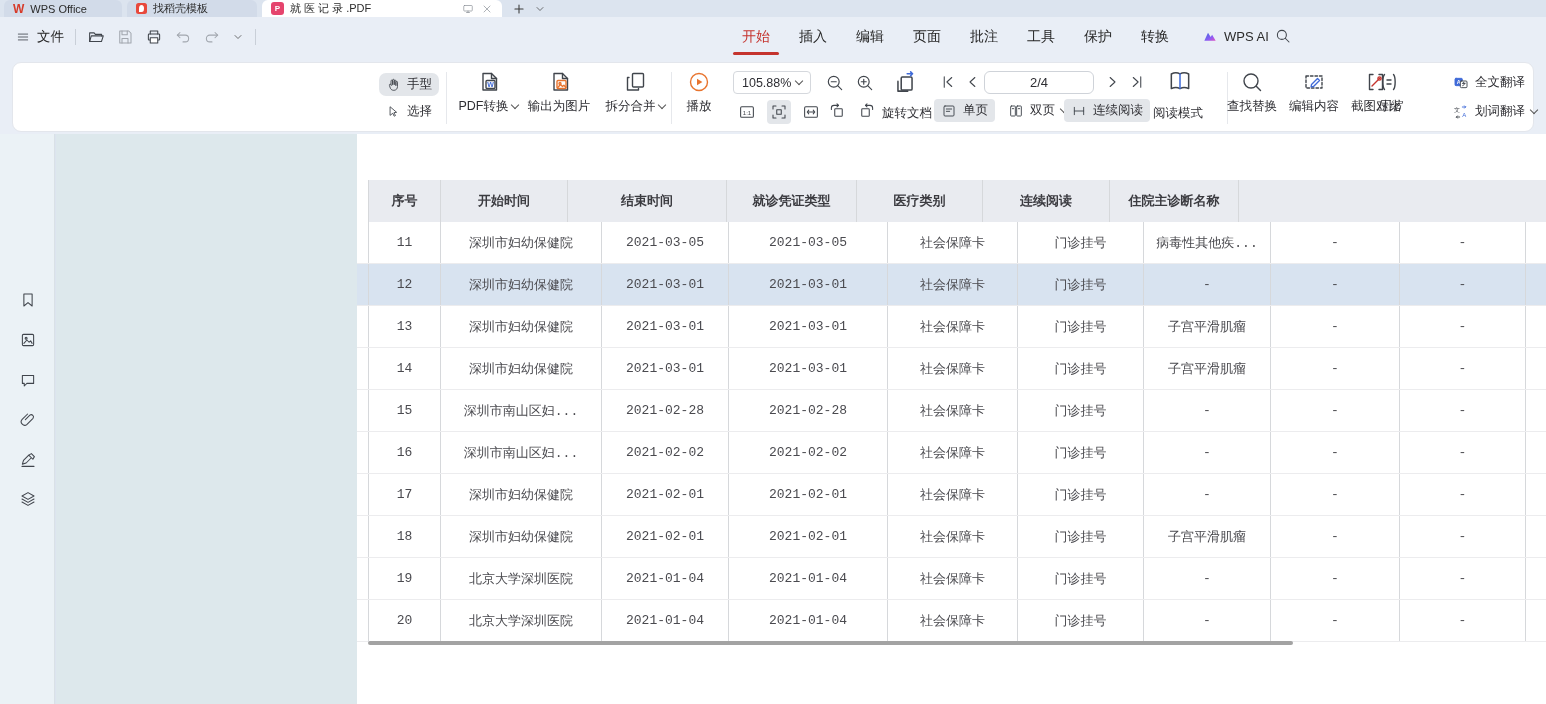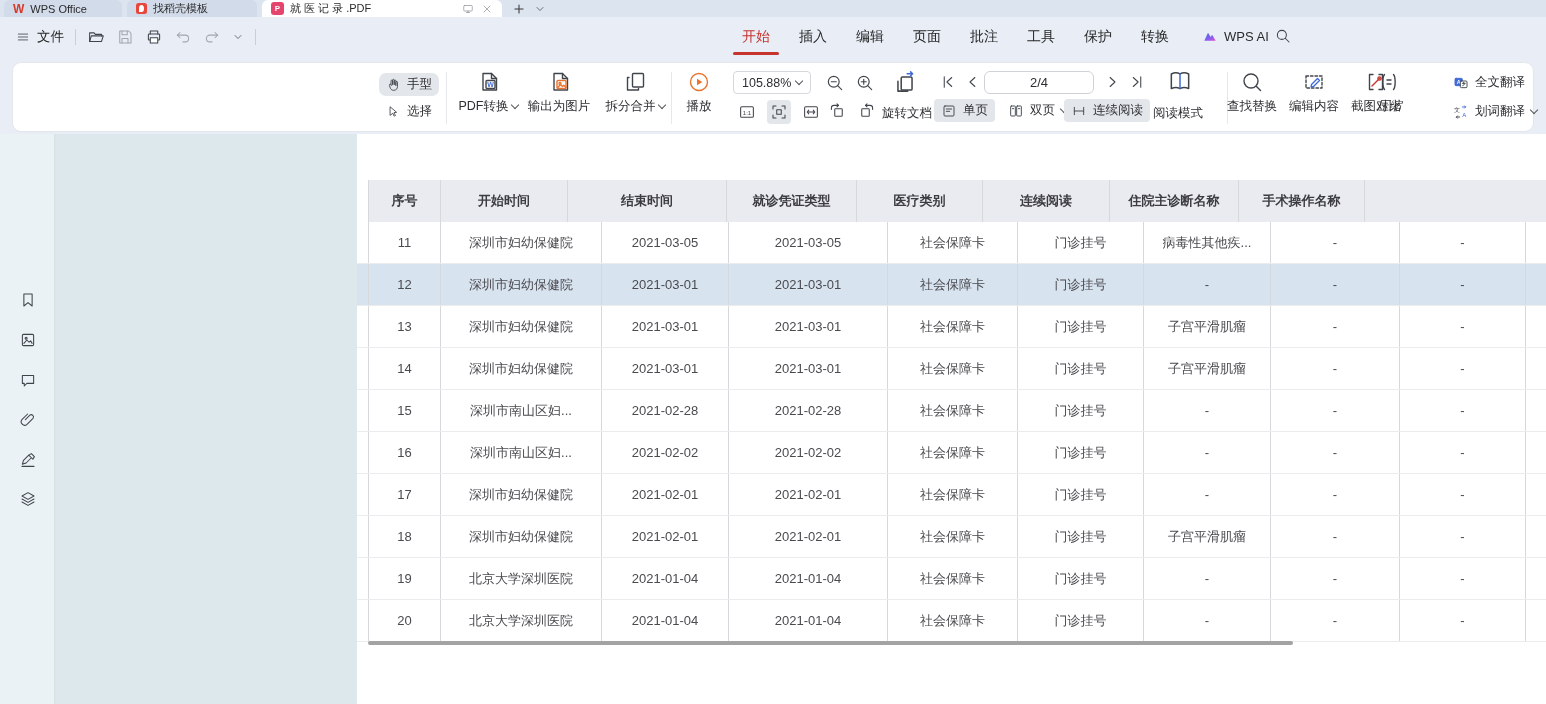--- a/index.html
+++ b/index.html
@@ -47,21 +47,21 @@
 .sqbtn.sel{background:#e3e6ea;}
 .lblonly{font-size:12.5px;color:#2e2e33;white-space:nowrap;}
 .stackrow{display:flex;align-items:center;gap:6px;font-size:12.5px;color:#2e2e33;white-space:nowrap;}
 
 .sidebar{position:absolute;left:0;top:134px;width:55px;height:570px;background:#ebf2f6;border-right:1px solid #d9e1e6;}
 .sb-ic{position:absolute;left:19px;}
 .panel{position:absolute;left:56px;top:134px;width:301px;height:570px;background:#dde8ec;}
 .page{position:absolute;left:357px;top:134px;width:1189px;height:570px;background:#fff;}
 
 .tablewrap{position:absolute;left:357px;top:180px;right:0;}
-.trow{display:flex;height:42px;padding-left:11px;align-items:stretch;}
+.trow{display:flex;height:42px;padding-left:11px;align-items:stretch;font-family:Liberation Mono, monospace;}
 .trow.body{border-bottom:1px solid #ececee;}
 .trow.hl{background:#d8e3f0;}
 .tcell{display:flex;align-items:center;justify-content:center;border-left:1px solid #d6d8db;font-size:13px;color:#4a4a4f;overflow:hidden;white-space:nowrap;}
 .tfill{flex:1;border-left:1px solid #d6d8db;}
 .thead .tcell{background:#e9ebf0;font-weight:bold;font-size:13px;color:#3b3b40;}
 .thead .tfill{background:#e9ebf0;}
 .scrollline{position:absolute;left:368px;top:641px;width:925px;height:4px;background:#a3a3a3;border-radius:2px;}
 </style>
 </head>
 <body>
@@ -444,21 +444,20 @@
 
 <div class="tablewrap">
   <div class="trow thead" id="thead">
       <div class="tcell" style="width: 72px;">序号</div>
       <div class="tcell" style="width: 127px;">开始时间</div>
       <div class="tcell" style="width: 159px;">结束时间</div>
       <div class="tcell" style="width: 130px;">就诊凭证类型</div>
       <div class="tcell" style="width: 126px;">医疗类别</div>
       <div class="tcell" style="width: 127px;">连续阅读</div>
       <div class="tcell" style="width: 129px;">住院主诊断名称</div>
-      <div class="tcell" style="width: 126px;">手术操作名称</div>
       <div class="tfill"></div>
     </div>
   <div id="tbody">
       <div class="trow body">
         <div class="tcell" style="width: 72px;">11</div>
         <div class="tcell" style="width: 161px;">深圳市妇幼保健院</div>
         <div class="tcell" style="width: 127px;">2021-03-05</div>
         <div class="tcell" style="width: 159px;">2021-03-05</div>
         <div class="tcell" style="width: 130px;">社会保障卡</div>
         <div class="tcell" style="width: 126px;">门诊挂号</div>

